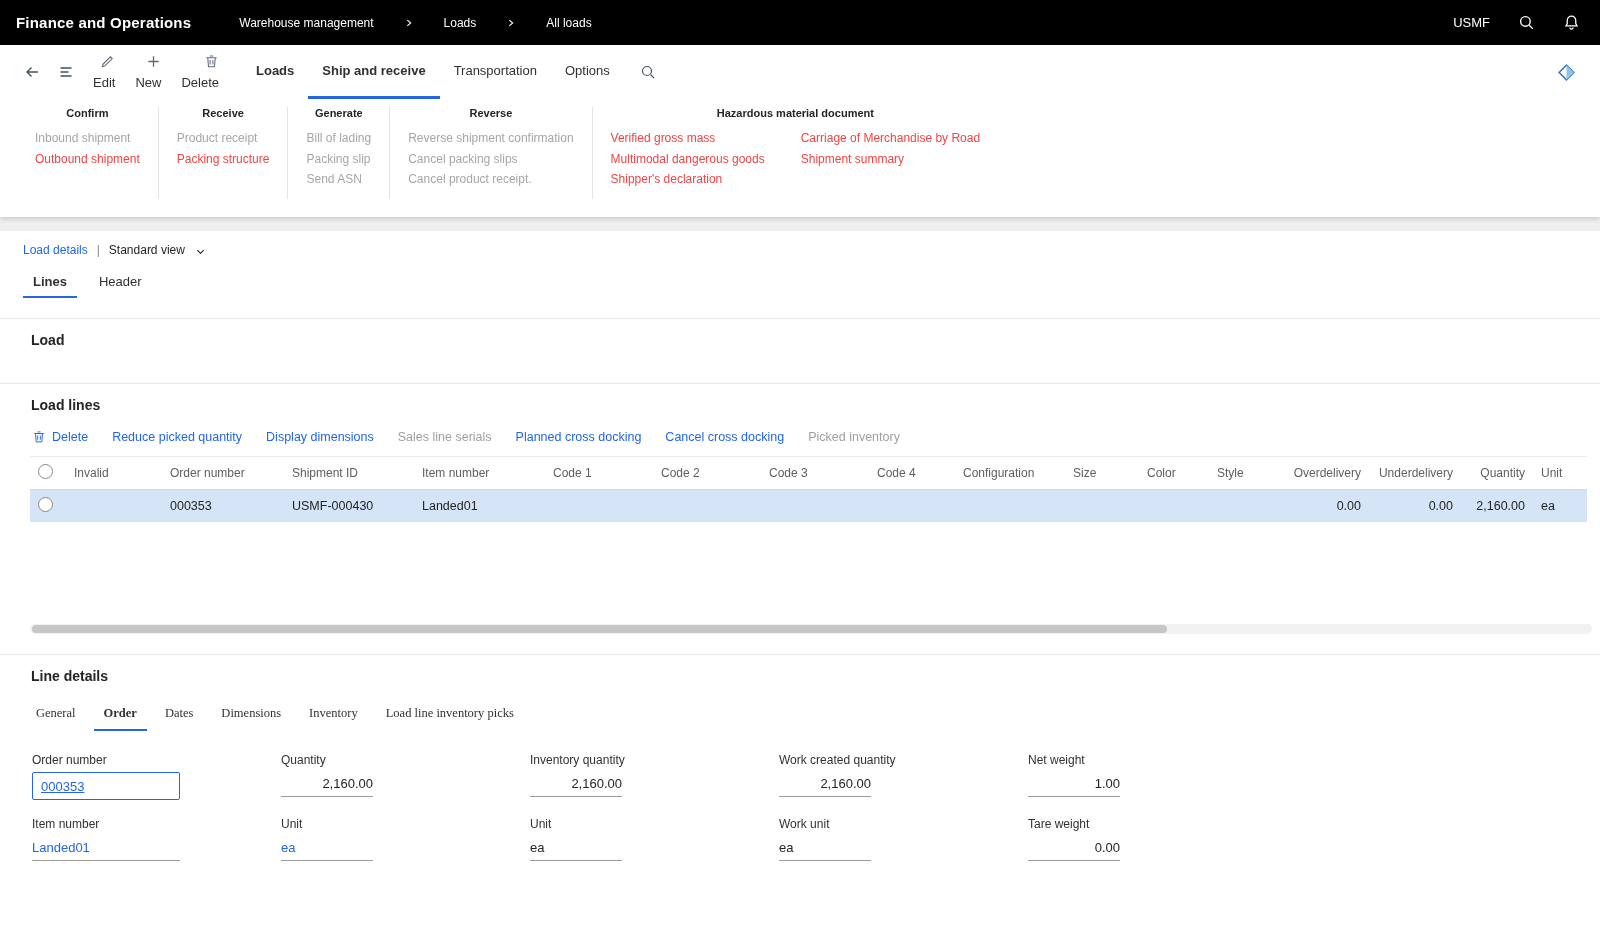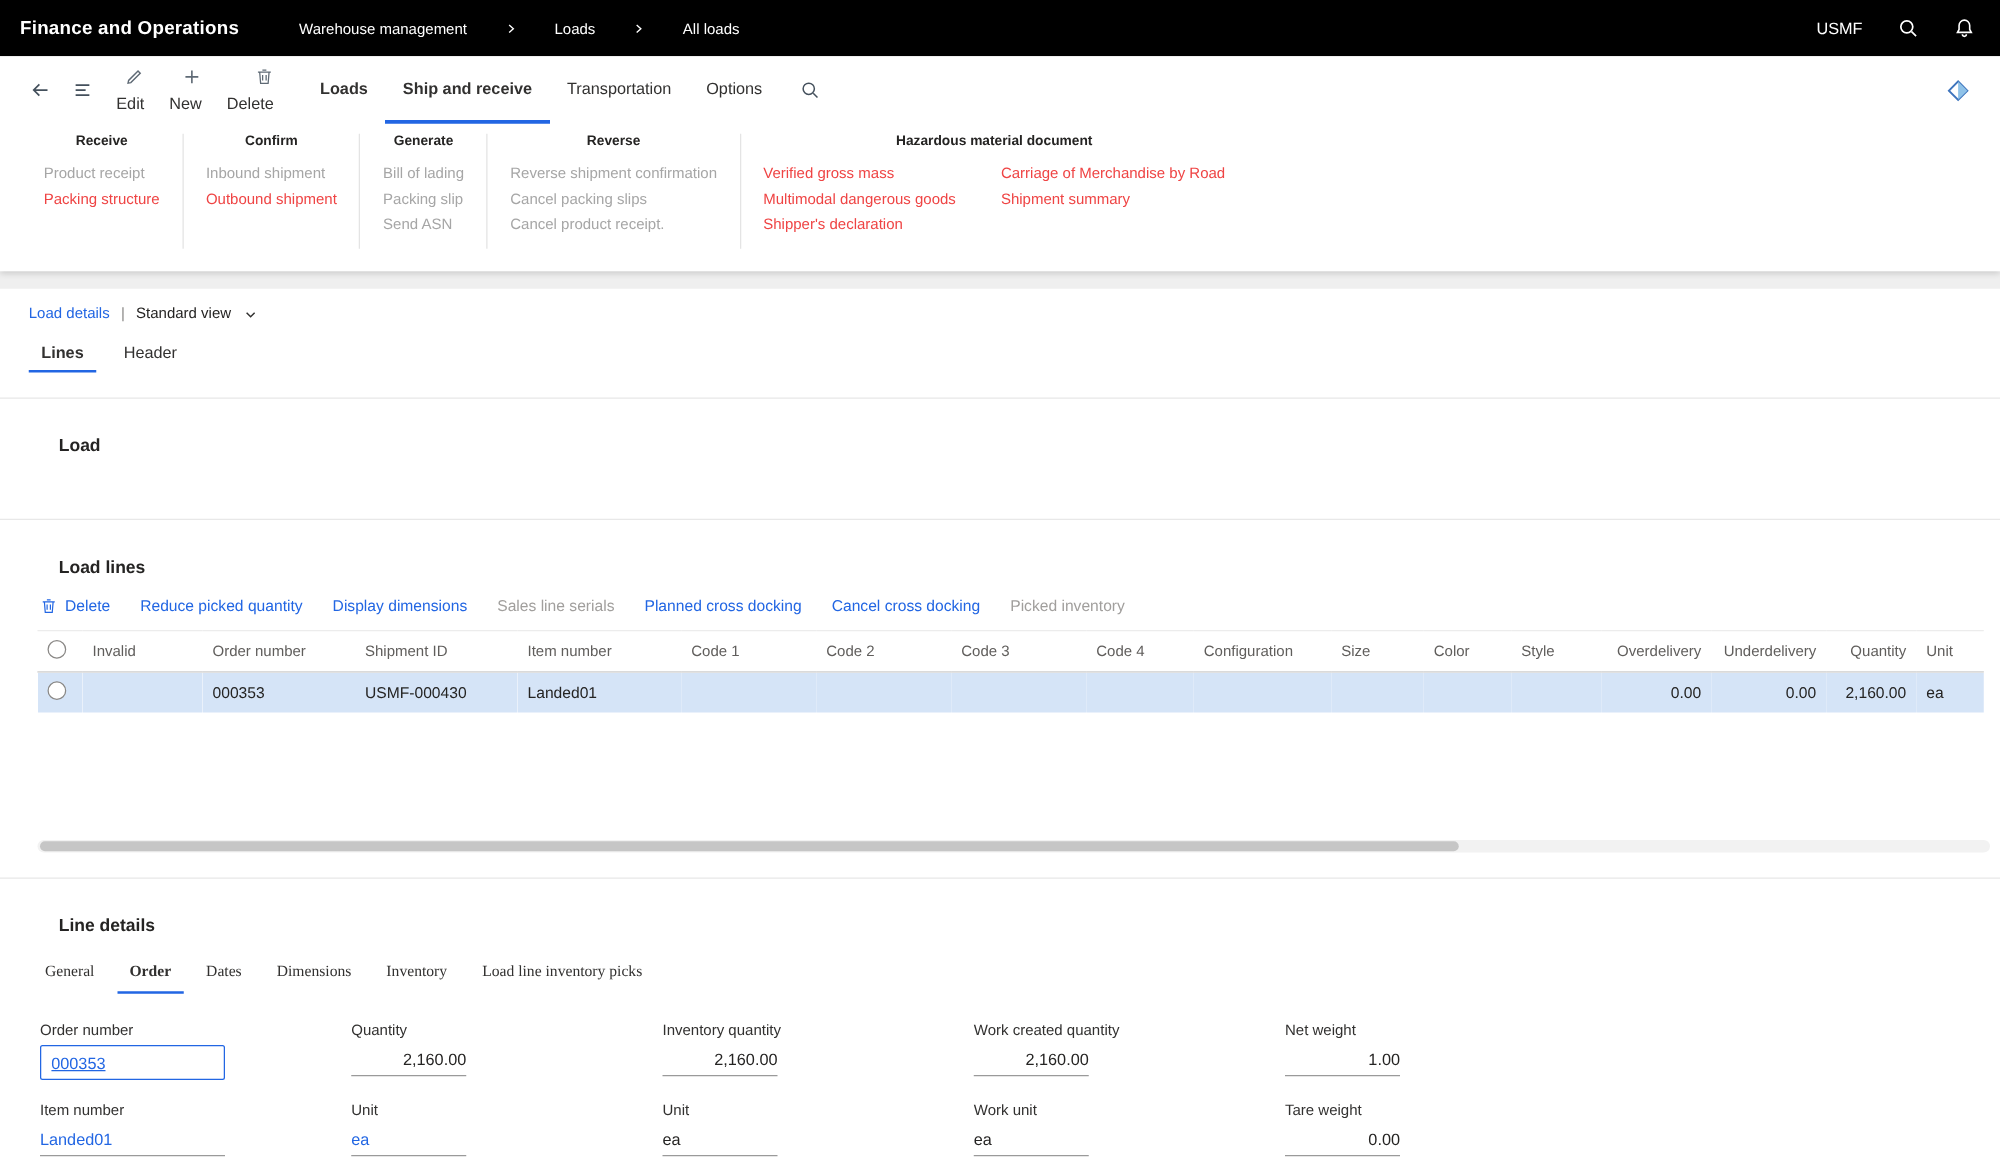--- a/index.html
+++ b/index.html
@@ -56,21 +56,21 @@
   .caption-sep { color:#8a8886; }
   .view-selector { display:flex; align-items:center; gap:10px; color:#252423; cursor:pointer; background:none; border:none; padding:0; font-family:inherit; font-size:12px; }
   .view-selector svg { width:11px; height:11px; margin-top:2px; }
   .page-title { font-size:20px; font-weight:700; color:#252423; margin:10px 0 0 23px; }
   .page-tabs { display:flex; gap:12px; margin:15px 0 0 23px; }
   .page-tab { font-size:13px; padding:2px 10px 7px; border:none; border-bottom:2.5px solid transparent; background:none; font-family:inherit; color:#323130; cursor:pointer; }
   .page-tab.active { font-weight:700; border-bottom-color:#2266e3; }
 
   
   .section { border-top:1px solid #e8e8e8; margin-top:20px; }
-  .section-h { font-size:14px; font-weight:700; color:#252423; margin:16px; padding:13px 0 0 31px; cursor:pointer; }
+  .section-h { font-size:14px; font-weight:700; color:#252423; margin:0; padding:13px 0 0 31px; cursor:pointer; }
   .section.load { padding-bottom:15px; }
 
   
   .ll-toolbar { display:flex; align-items:center; gap:24px; margin:17px 0 0 32px; }
   .ll-tool { display:flex; align-items:center; gap:6px; font-size:12.5px; color:#2266e3; background:none; border:none; padding:0; font-family:inherit; cursor:pointer; white-space:nowrap; }
   .ll-tool.disabled { color:#a19f9d; cursor:default;text-align:right; }
   .ll-tool svg { width:14px; height:14px; }
 
   
   table.grid { border-collapse:collapse; table-layout:fixed; width:1557px; margin:12px 0 0 30px; }
@@ -189,31 +189,31 @@
           <g transform="rotate(45 10 10)">
             <rect x="4.5" y="4.5" width="11" height="11" fill="none" stroke="#3f75bd" stroke-width="1.6"></rect>
             <path d="M4.5 4.5h11v11z" fill="#8fc2e8"></path>
           </g>
         </svg>
     </button>
   </div>
 
   <div class="ribbon">
     <div class="ribbon-group">
+      <div class="rg-title">Confirm</div>
+      <div class="rg-items">
+        <button class="rg-item disabled">Inbound shipment</button>
+        <button class="rg-item">Outbound shipment</button>
+      </div>
+    </div>
+    <div class="ribbon-group">
       <div class="rg-title">Receive</div>
       <div class="rg-items">
         <button class="rg-item disabled">Product receipt</button>
         <button class="rg-item">Packing structure</button>
-      </div>
-    </div>
-    <div class="ribbon-group">
-      <div class="rg-title">Confirm</div>
-      <div class="rg-items">
-        <button class="rg-item disabled">Inbound shipment</button>
-        <button class="rg-item">Outbound shipment</button>
       </div>
     </div>
     <div class="ribbon-group">
       <div class="rg-title">Generate</div>
       <div class="rg-items">
         <button class="rg-item disabled">Bill of lading</button>
         <button class="rg-item disabled">Packing slip</button>
         <button class="rg-item disabled">Send ASN</button>
       </div>
     </div>

